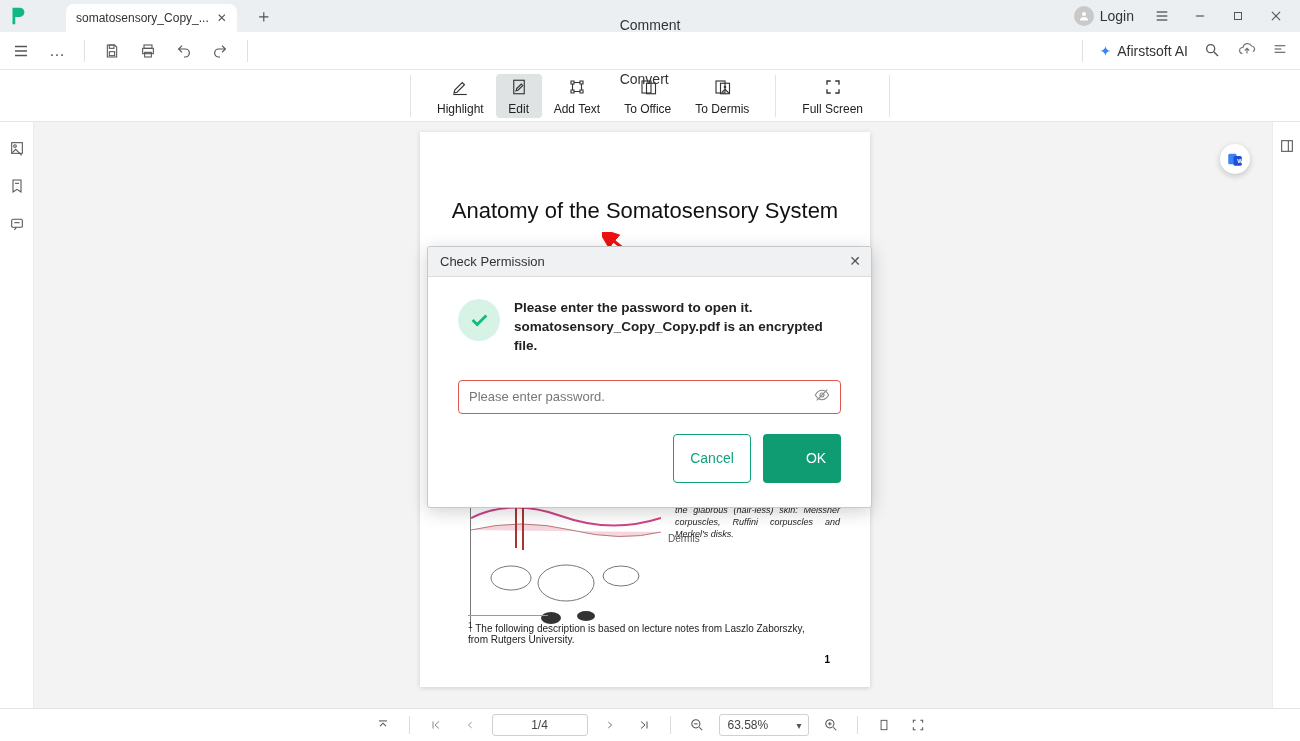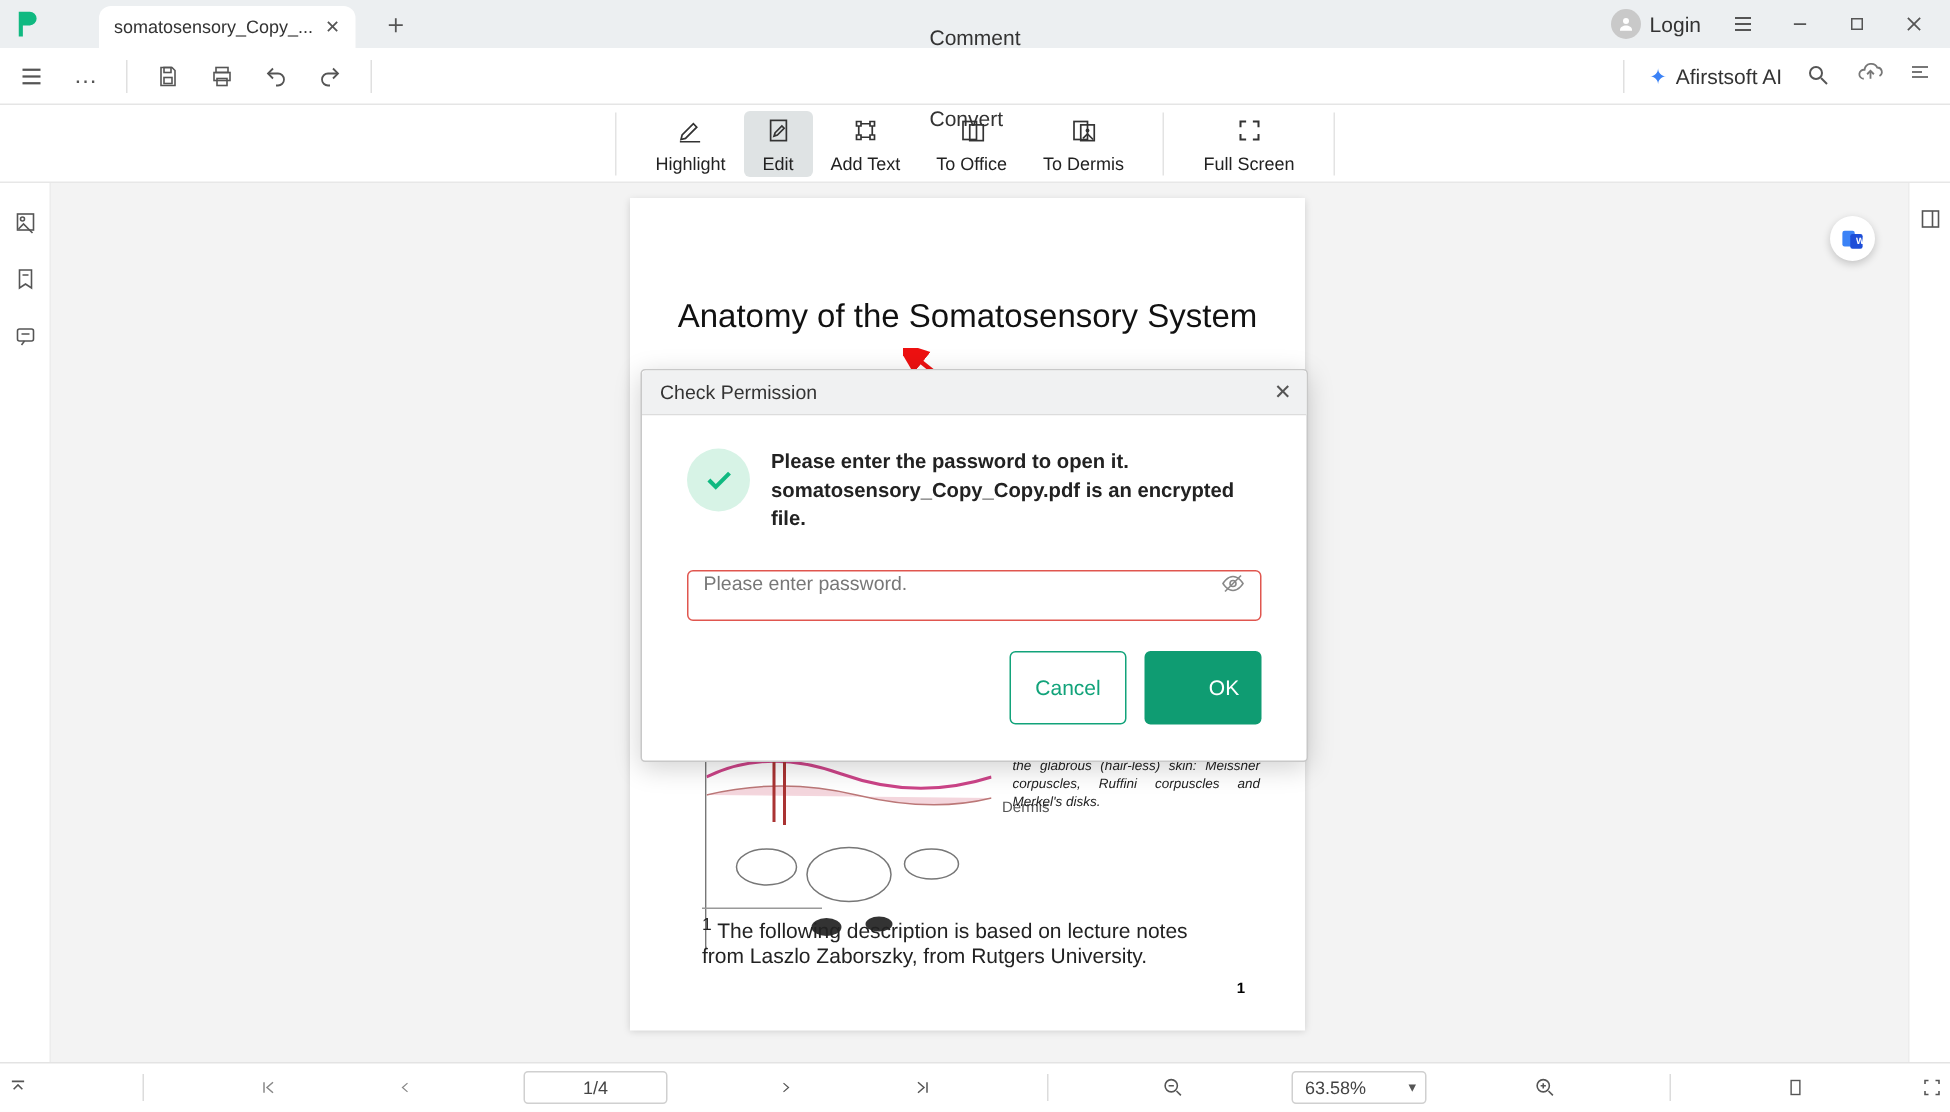--- a/index.html
+++ b/index.html
@@ -40,47 +40,47 @@
 .left-rail { position:absolute; left:0; top:0; width:34px; height:100%; background:#fff; border-right:1px solid #ececec; display:flex; flex-direction:column; align-items:center; padding-top:16px; gap:18px; }
 .left-rail .lricon { width:20px; height:20px; color:#555; cursor:pointer; display:flex; align-items:center; justify-content:center;}
 .right-rail { position:absolute; right:0; top:0; width:28px; height:100%; background:#fff; border-left:1px solid #ececec; display:flex; flex-direction:column; align-items:center; padding-top:16px; gap:18px; }
 
 .page-canvas { position:absolute; left:420px; top:10px; width:450px; height:555px; background:#fff; box-shadow: 0 1px 5px rgba(0,0,0,0.15); }
 .doc-title { position:absolute; top:66px; left:0; right:0; text-align:center; font-size:22px; font-weight:400; color:#111; }
 .doc-diagram { position:absolute; top:345px; left:50px; width:350px; height:170px; }
 .doc-diagram .diagram-box { position:absolute; width:190px; height:145px; border:1px solid #777; background:#f9f9f9; left:0; top:10px;}
 .doc-diagram .label { position:absolute; font-size:10px; color:#555; }
 .doc-body { position:absolute; top:350px; left:255px; width:165px; font-size:9px; color:#222; font-style:italic; text-align:justify; line-height:1.3;}
-.doc-footnote { position:absolute; bottom:42px; left:48px; right:48px; font-size:14px; color:#222; }
+.doc-footnote { position:absolute; bottom:42px; left:48px; right:48px; font-size:10px; color:#222; }
 .doc-footnote::before { content:""; display:block; border-top:1px solid #999; width:80px; margin-bottom:4px;}
 .doc-pagenum { position:absolute; bottom:22px; right:40px; font-size:10px; font-weight:bold; }
 
 .floating-badge { position:absolute; right:50px; top:22px; width:30px; height:30px; border-radius:50%; background:#fff; box-shadow:0 2px 6px rgba(0,0,0,0.2); display:flex; align-items:center; justify-content:center; cursor:pointer;}
 .floating-badge svg { width:18px; height:18px; }
 
 .arrow { position:absolute; left:602px; top:110px; pointer-events:none; }
 
 .dialog { position:absolute; left:427px; top:246px; width:445px; background:#fff; border:1px solid #c8c8c8; border-radius:3px; box-shadow: 0 4px 18px rgba(0,0,0,0.18); }
 .dialog-header { height:30px; background:#f0f1f2; border-bottom:1px solid #dcdcdc; display:flex; align-items:center; padding:0 12px; font-size:13px; color:#333; border-radius:3px 3px 0 0; position:relative;}
 .dialog-close { position:absolute; right:10px; top:6px; cursor:pointer; color:#555; font-size:14px;}
 .dialog-body { padding: 22px 30px 20px 30px; }
 .dialog-msg { display:flex; gap:14px; align-items:flex-start; }
 .check-badge { width:42px; height:42px; border-radius:50%; background:#d7f3e6; display:flex; align-items:center; justify-content:center; flex-shrink:0; }
 .check-badge svg { width:22px; height:22px; }
 .dialog-text { font-size:13.5px; font-weight:600; color:#222; line-height:1.4; }
-.pw-field { margin-top:24px; border:1px solid #e0564f; border-radius:4px; height:34px; display:flex; align-items:flex-start; padding:0 10px; }
+.pw-field { margin-top:24px; border:1px solid #e0564f; border-radius:4px; height:34px; display:flex; align-items:center; padding:0 10px; }
 .pw-field input { border:none; outline:none; flex:1; font-size:13px; color:#333; background:transparent; }
 .pw-field input::placeholder { color:#777; }
 .eye-btn { cursor:pointer; color:#777; }
 .dialog-footer { display:flex; justify-content:flex-end; gap:12px; padding: 0 30px 24px 30px; }
 .btn { height:49px; min-width:78px; border-radius:4px; font-size:14px; cursor:pointer; display:flex; align-items:center; justify-content:center; }
 .btn-cancel { border:1px solid #12a37a; color:#12a37a; background:#fff; }
 .btn-ok { background:#0f9c72; color:#fff; border:none;padding-left:28px; }
 
-.statusbar { position:absolute; left:0; right:0; bottom:0; height:33px; background:#fff; border-top:1px solid #e3e3e3; display:flex; align-items:center; justify-content:space-between; gap:10px; font-size:12px; color:#444;}
+.statusbar { position:absolute; left:0; right:0; bottom:0; height:33px; background:#fff; border-top:1px solid #e3e3e3; display:flex; align-items:center; justify-content:center; gap:10px; font-size:12px; color:#444;}
 .sb-btn { width:24px; height:24px; display:flex; align-items:center; justify-content:center; color:#555; cursor:pointer; }
 .sb-sep { width:1px; height:18px; background:#dcdcdc; margin:0 4px; }
 .page-indicator { width:96px; height:22px; border:1px solid #d0d0d0; border-radius:3px; display:flex; align-items:center; justify-content:center; }
 .zoom-box { width:90px; height:22px; border:1px solid #d0d0d0; border-radius:3px; display:flex; align-items:center; padding:0 8px; position:relative;}
 .zoom-box .caret { position:absolute; right:6px; font-size:10px; color:#555;}
 </style>
 </head>
 <body>
 
 <div class="titlebar">

